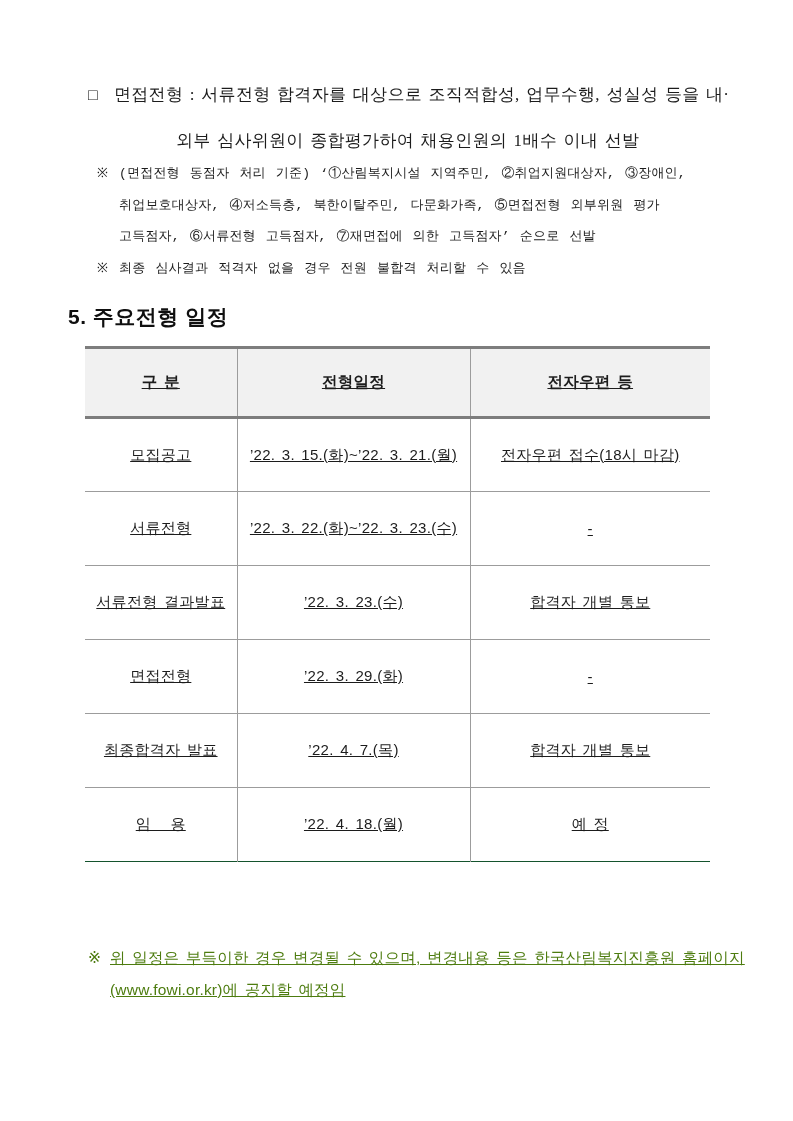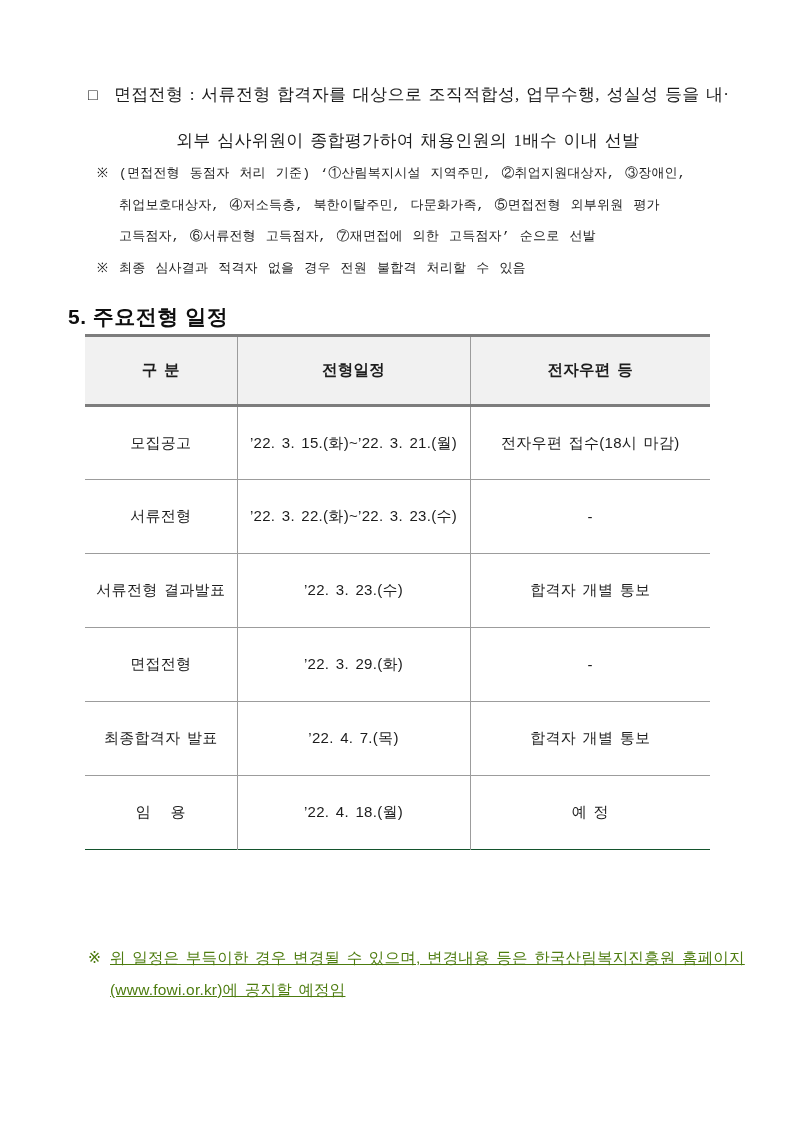--- a/index.html
+++ b/index.html
@@ -58,27 +58,28 @@
     font-size: 21px;
     line-height: 30px;
     letter-spacing: 0.5px;
     color: #0f0f0f;
     white-space: pre;
   }
 
   
   table.sched {
     position: absolute;
-    top: 334px;
+    top: 346px;
     left: 85px;
     width: 625px;
     border-collapse: collapse;
     table-layout: fixed;
     font-family: "Liberation Sans", "DejaVu Sans", sans-serif;
     color: #1c1c1c;
+    text-decoration: underline;
   }
   .sched col.c1 { width: 152px; }
   .sched col.c2 { width: 233px; }
   .sched col.c3 { width: 240px; }
   .sched th, .sched td {
     text-align: center;
     vertical-align: middle;
     white-space: pre;
     font-size: 15px;
     letter-spacing: 0.3px;

